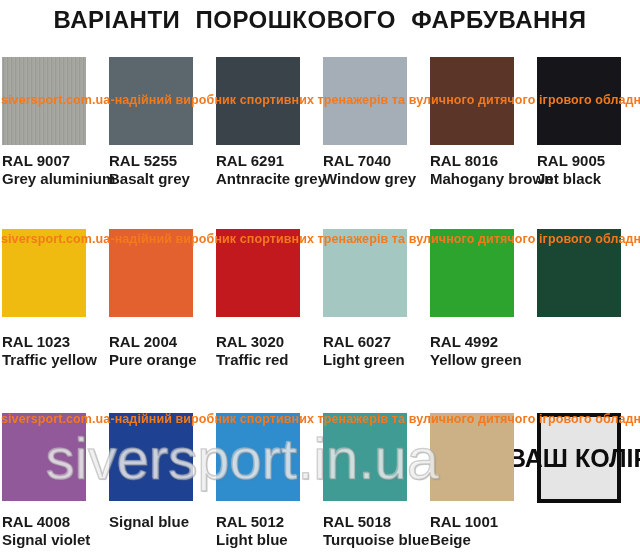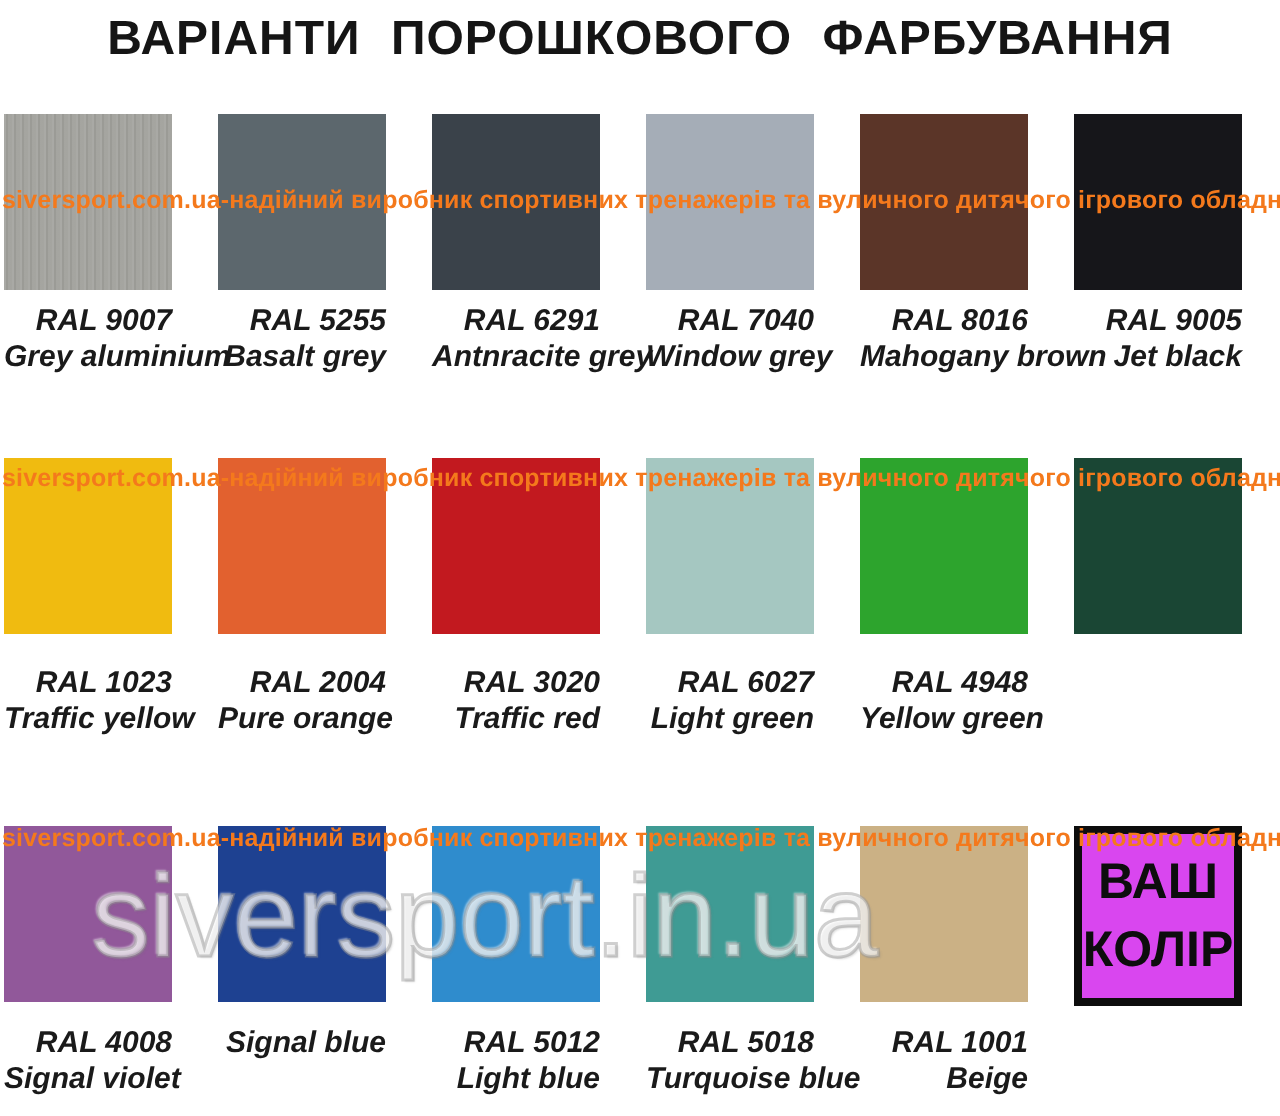--- a/index.html
+++ b/index.html
@@ -39,27 +39,26 @@
     position: absolute; inset: 0;
     background:
       repeating-linear-gradient(90deg,
         rgba(255,255,255,0.07) 0 1px,
         rgba(0,0,0,0.05) 1px 2px,
         rgba(255,255,255,0.02) 2px 4px);
   }
   .label-cell {
     width: 84px;
     flex: 0 0 84px;
-    text-align: right;
+    text-align: left;
     font-size: 15px;
     font-weight: bold;
     color: #1a1a1a;
     line-height: 18px;
     white-space: nowrap;
-    font-style: italic;
   }
   .label-cell .color-name { font-size: 15px; }
   .row1-sw { top: 57px; }
   .row1-lb { top: 152px; }
   .row2-sw { top: 229px; }
   .row2-lb { top: 333px; }
   .row3-sw { top: 413px; }
   .row3-lb { top: 513px; }
   .wm-line {
     position: absolute;
@@ -88,23 +87,23 @@
     z-index: 20;
     white-space: nowrap;
     pointer-events: none;
   }
   .custom-box {
     width: 84px;
     height: 90px;
     flex: 0 0 84px;
     box-sizing: border-box;
     border: 4px solid #0d0d0d;
-    background: #d946ef;
+    background: #e5e5e5;
     display: flex;
-    flex-direction: column;
+    flex-direction: row;
     align-items: center;
     justify-content: center;
     gap: 7px;
     font-size: 25px;
     font-weight: bold;
     color: #0d0d0d;
     line-height: 27px;
   }
 </style>
 </head>
@@ -170,21 +169,21 @@
     </div>
     <div class="label-cell">
       <div class="ral-code">RAL 3020</div>
       <div class="color-name">Traffic red</div>
     </div>
     <div class="label-cell">
       <div class="ral-code">RAL 6027</div>
       <div class="color-name">Light green</div>
     </div>
     <div class="label-cell">
-      <div class="ral-code">RAL 4948</div>
+      <div class="ral-code">RAL 4992</div>
       <div class="color-name">Yellow green</div>
     </div>
   </div>
 
   <div class="strip row3-sw">
     <div class="swatch" style="background-color: rgb(145, 88, 154);"></div>
     <div class="swatch" style="background-color: rgb(30, 65, 145);"></div>
     <div class="swatch" style="background-color: rgb(47, 140, 205);"></div>
     <div class="swatch" style="background-color: rgb(63, 155, 148);"></div>
     <div class="swatch" style="background-color: rgb(203, 177, 133);"></div>

